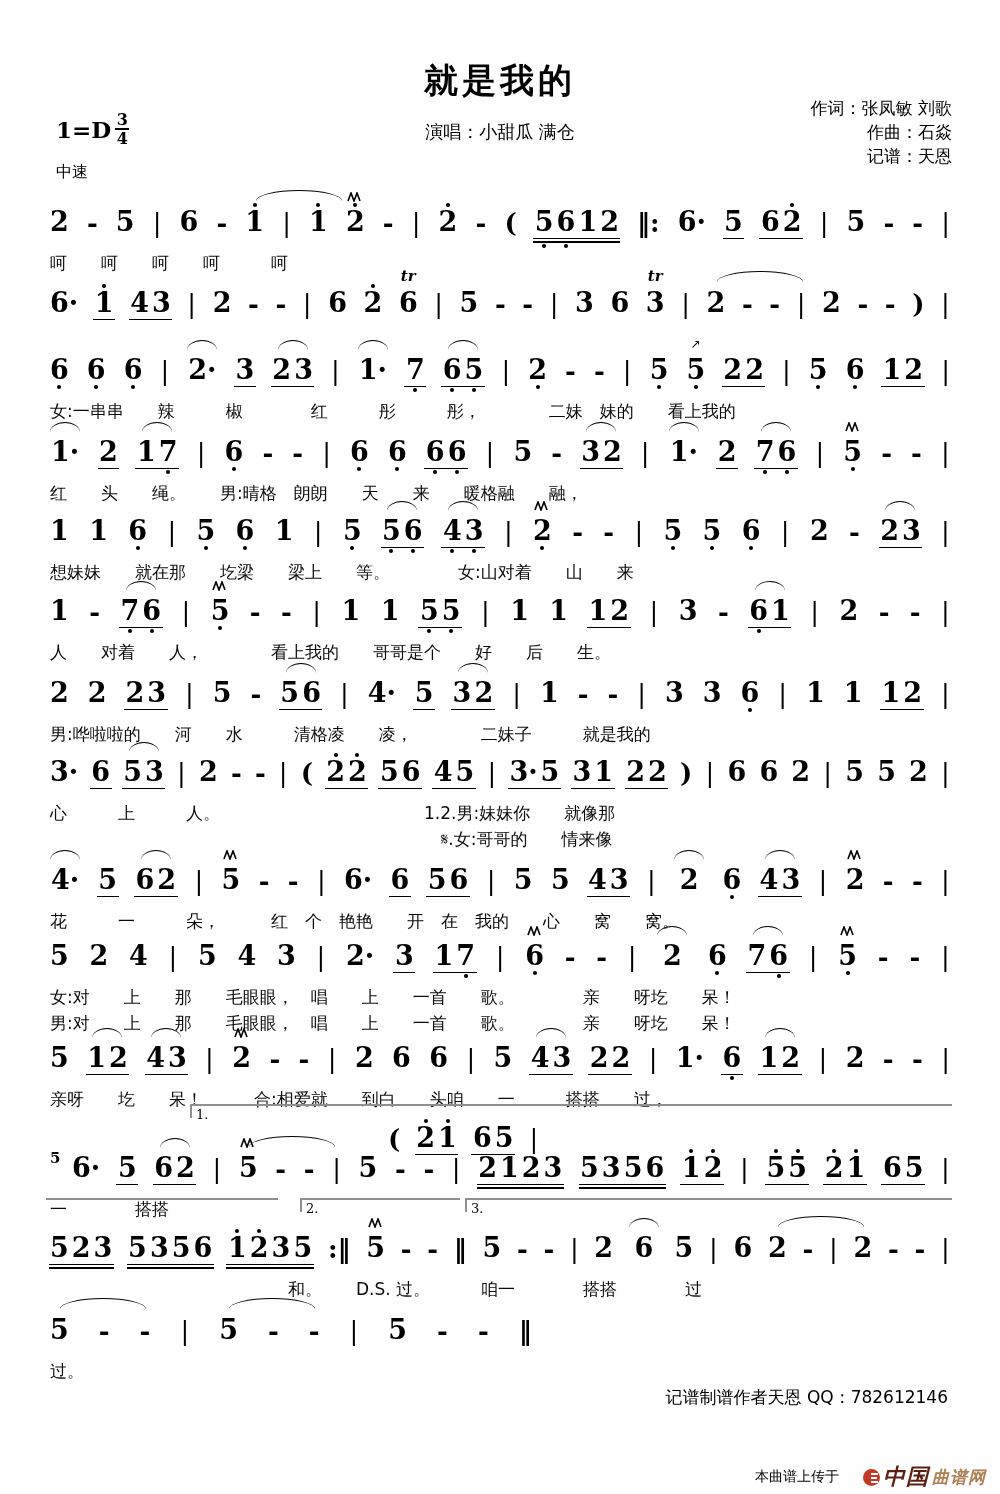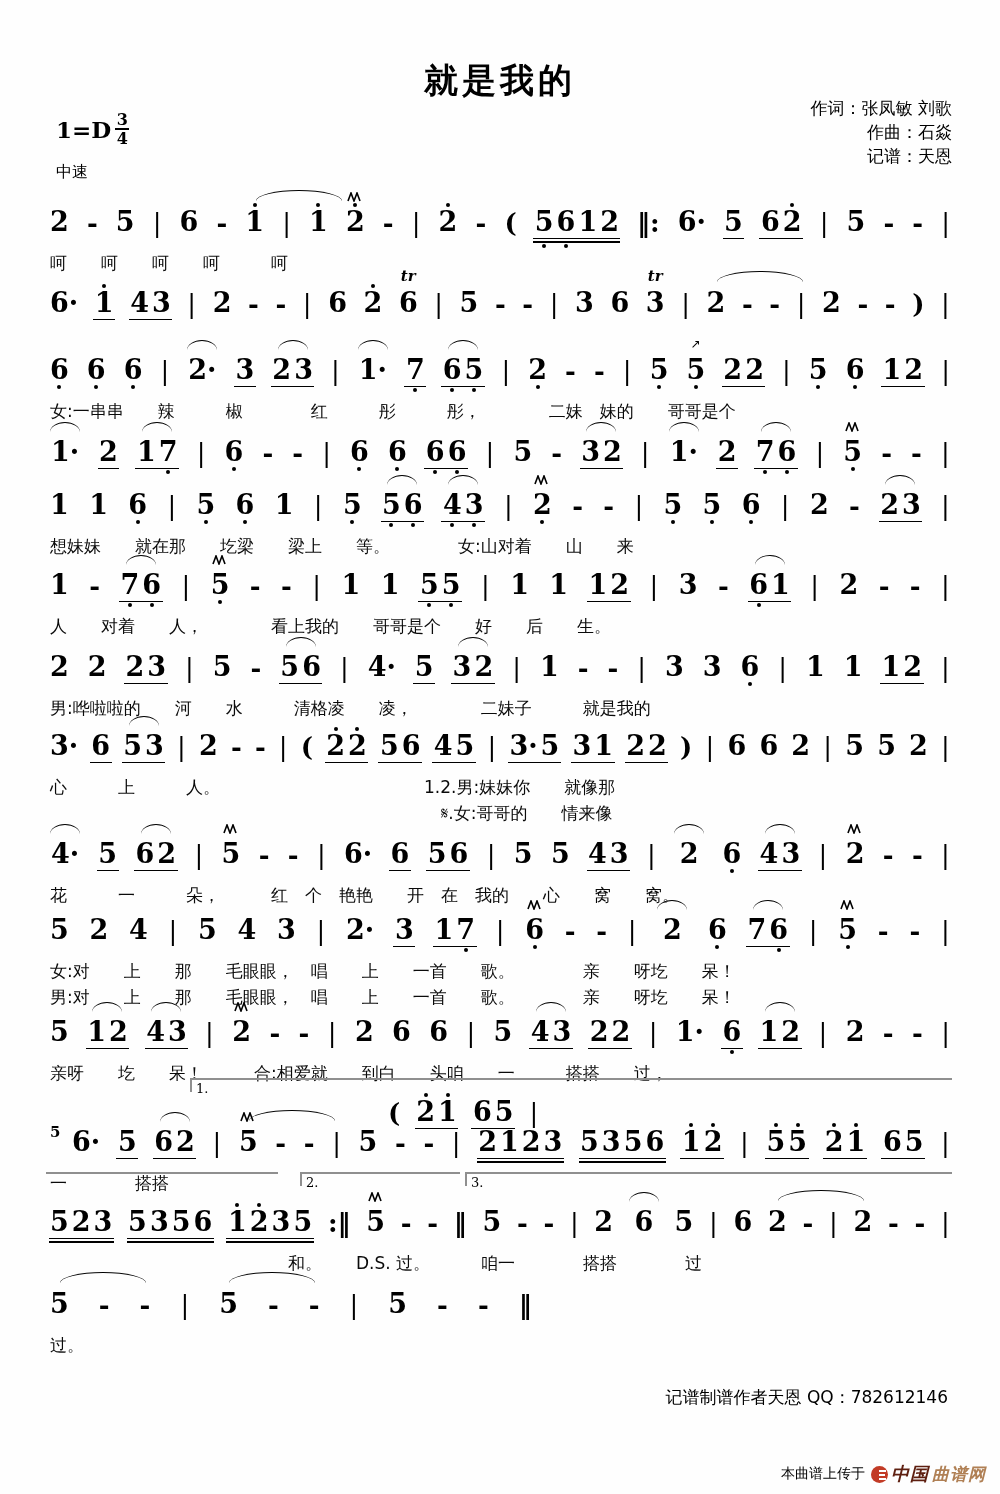--- a/index.html
+++ b/index.html
@@ -41,42 +41,43 @@
   .trn{font-family:"DejaVu Serif","Liberation Serif",serif;font-style:italic;font-weight:bold;font-size:15px;line-height:14px;}
   .sld{font-size:12px;line-height:12px;}
   
   .lyr{height:26px;line-height:26px;font-size:17px;padding:0 50px;white-space:pre;color:#0a0a0a;}
   
   .endwrap{position:relative;}
   .vbr{position:absolute;border-top:2px solid #8f8f8f;border-left:2px solid #8f8f8f;height:12px;}
   .vlab{position:absolute;top:1px;left:4px;font-size:13px;font-family:"DejaVu Serif","Liberation Serif",serif;}
   
   .credit{position:absolute;top:1386px;right:52px;font-size:17px;}
-  .uploader{position:absolute;top:1462px;right:14px;font-size:14px;display:flex;align-items:center;gap:6px;}
+  .uploader{position:absolute;top:1462px;right:14px;font-size:14px;display:flex;align-items:center;gap:24px;}
   .logo{display:flex;align-items:center;gap:3px;}
   .logoicon{width:17px;height:17px;border-radius:50%;background:#c23b26;position:relative;}
   .logoicon i{position:absolute;left:8px;height:2px;background:#fff;display:block;}
   .logoicon i:nth-child(1){top:4px;width:7px;}
   .logoicon i:nth-child(2){top:8px;width:6px;}
   .logoicon i:nth-child(3){top:12px;width:7px;}
-  .lg1{font-weight:bold;font-style:italic;font-size:18px;color:#5e1f10;letter-spacing:1px;}
+  .lg1{font-weight:bold;font-style:italic;font-size:22px;color:#5e1f10;letter-spacing:1px;}
   .lg2{font-weight:bold;font-style:italic;font-size:17px;color:#b08055;letter-spacing:1px;}
 </style>
 </head>
 <body>
 
 <div class="sheet">
 
   <div class="header">
     <div class="title">就是我的</div>
     <div class="rcredits">
       <div>作词：张凤敏 刘歌</div>
       <div>作曲：石焱</div>
       <div>记谱：天恩</div>
     </div>
+    <div class="singer">演唱：小甜瓜 满仓</div>
     <div class="keysig">
       <span>1=D</span>
       <span class="frac">
         <span>3</span>
         <span class="fbar"></span>
         <span>4</span>
       </span>
     </div>
     <div class="tempo">中速</div>
   </div>
@@ -735,21 +736,21 @@
                 <span class="pd">2</span>
                 <span class="pu">
                   <span class="ubar" style="display: block;"></span>
                 </span>
                 <span class="pb"></span>
               </span>
             </span>
           </span>
           <span class="sym thin">|</span>
         </div>
-        <div class="lyr">女:一串串　　辣　　　椒　　　　红　　　彤　　　彤，　　　　二妹　妹的　　哥哥是个</div>
+        <div class="lyr">女:一串串　　辣　　　椒　　　　红　　　彤　　　彤，　　　　二妹　妹的　　看上我的</div>
       </div>
       <div class="sys" style="margin-bottom: -11px;">
         <div class="notes">
           <span class="note">
             <span class="orn">
               <span class="arc"></span>
             </span>
             <span class="prow">
               <span class="pt">
                 <span class="pa"></span>
@@ -970,20 +971,21 @@
                 <span class="pb">
                   <span class="dot"></span>
                 </span>
               </span>
             </span>
           </span>
           <span class="sym">-</span>
           <span class="sym">-</span>
           <span class="sym thin">|</span>
         </div>
+        <div class="lyr">红　　头　　绳。　　男:晴格　朗朗　　天　　来　　暖格融　　融，</div>
       </div>
       <div class="sys" style="margin-bottom: -10px;">
         <div class="notes">
           <span class="note">
             <span class="orn"></span>
             <span class="prow">
               <span class="pt">
                 <span class="pa"></span>
                 <span class="pd">1</span>
                 <span class="pu"></span>

